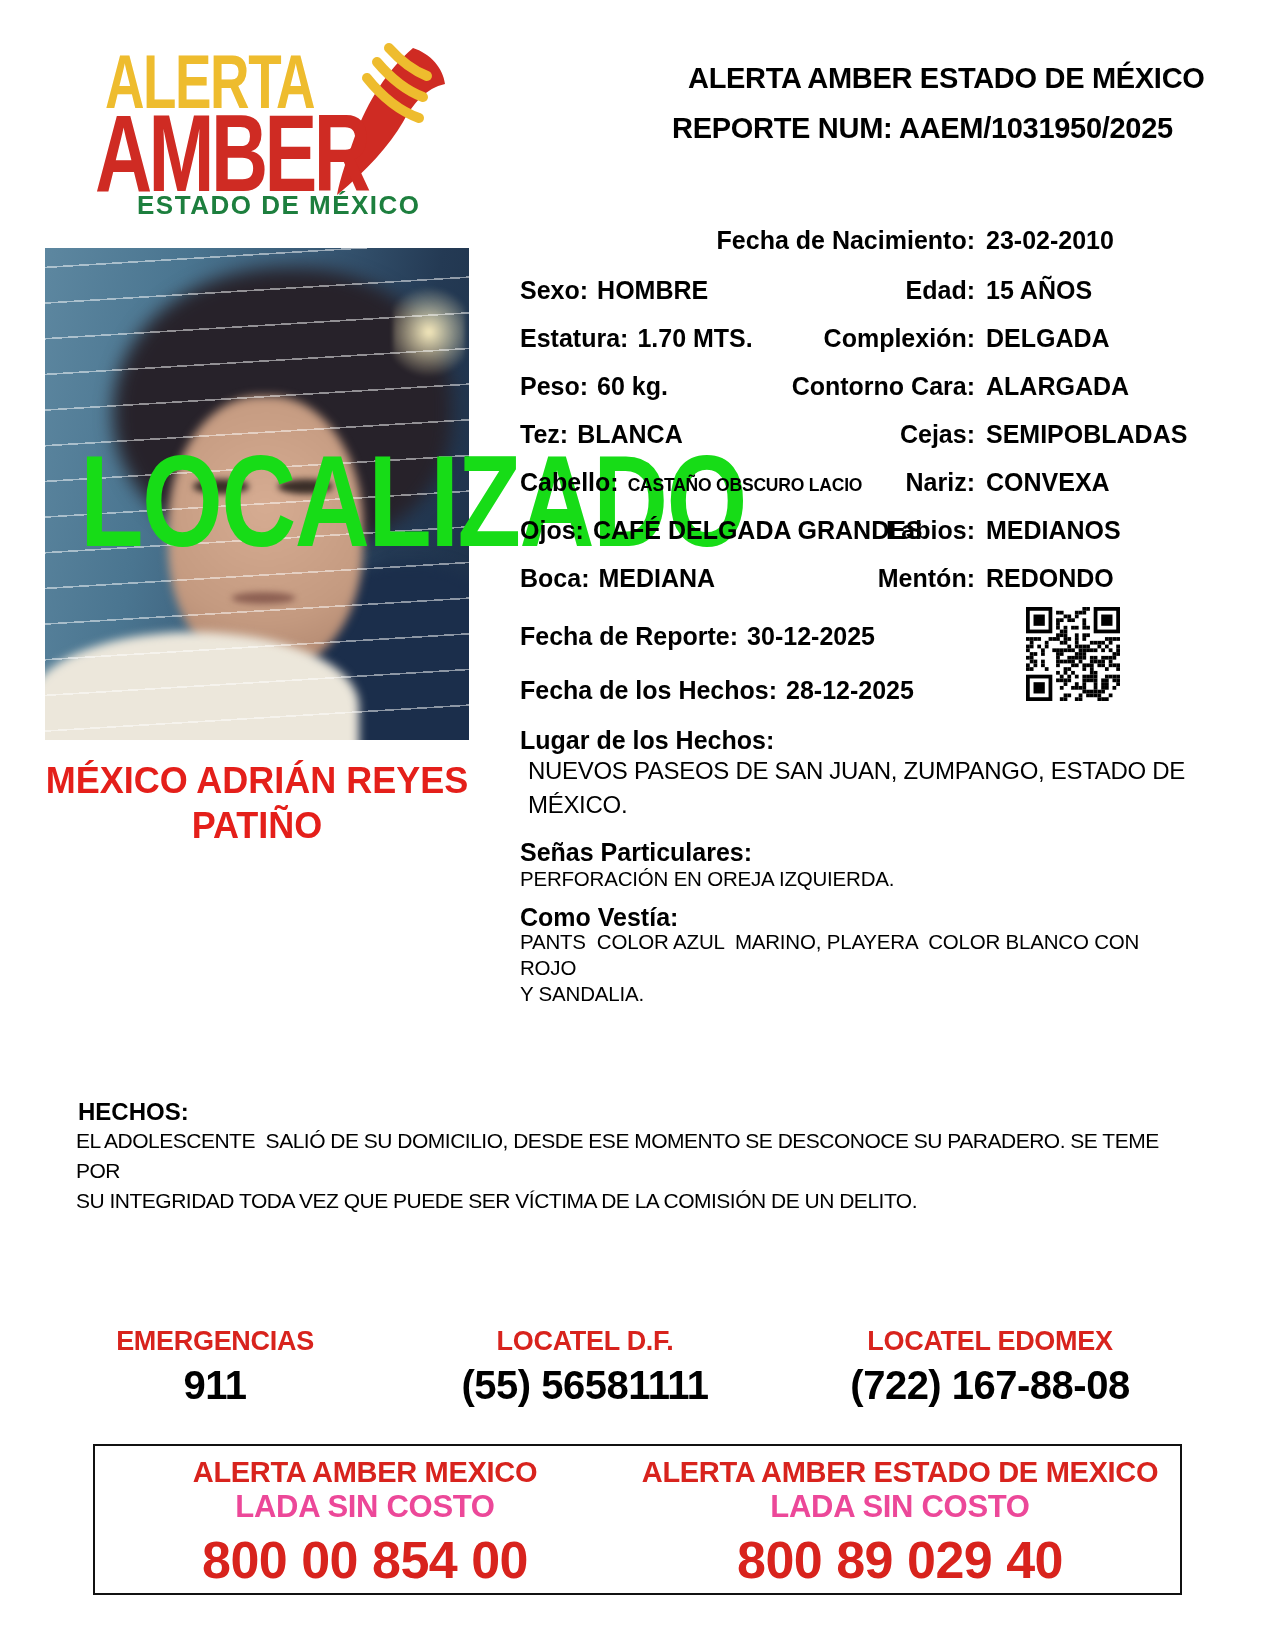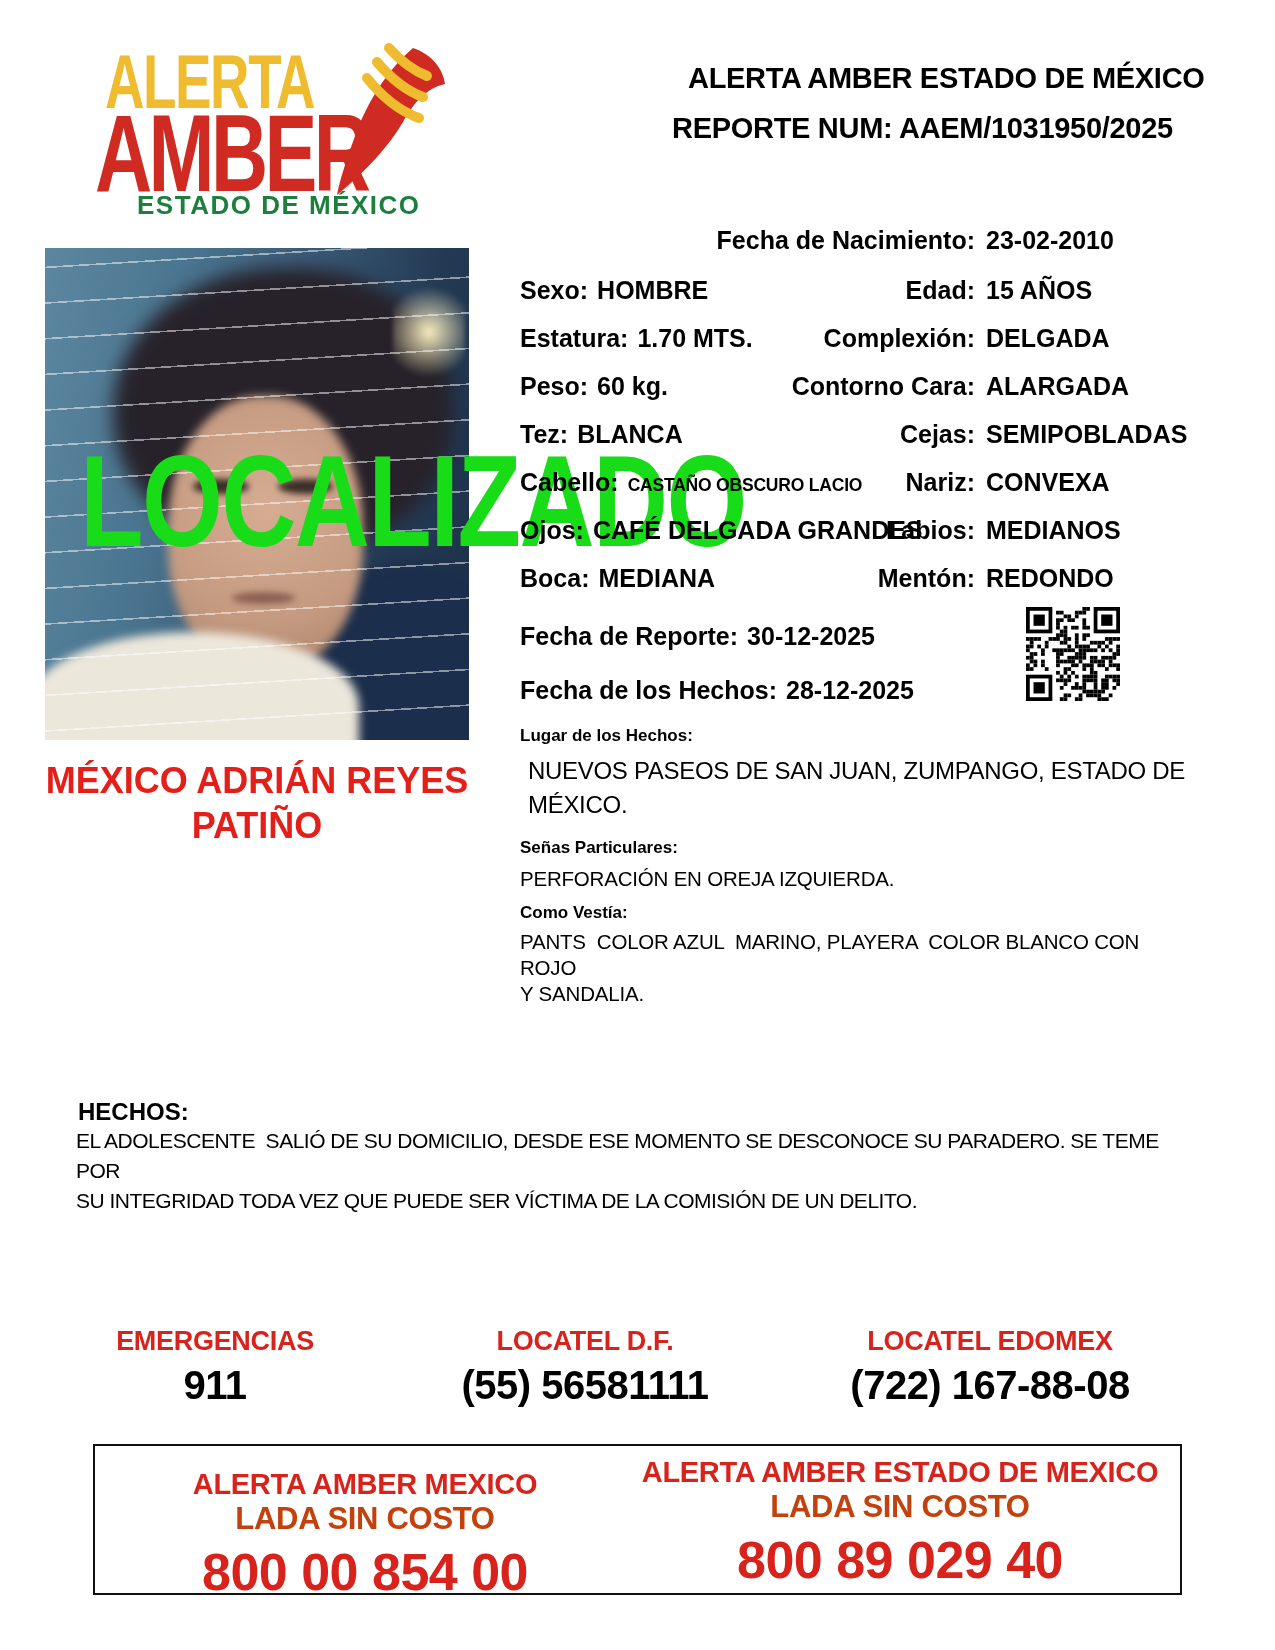--- a/index.html
+++ b/index.html
@@ -48,44 +48,44 @@
   
   .details{position:absolute;left:495px;top:0;width:700px;height:1000px;z-index:10;}
   .drow{position:absolute;left:0;width:700px;height:34px;font-size:25px;font-weight:bold;}
   .lseg{position:absolute;left:25px;white-space:nowrap;}
   .lseg .val{margin-left:9px;}
   .val-small{font-size:17.5px;letter-spacing:-.2px;}
   .rlabel{position:absolute;left:0;width:480px;text-align:right;white-space:nowrap;}
   .rvalue{position:absolute;left:491px;white-space:nowrap;}
   .addr{position:absolute;left:33px;top:754px;width:660px;font-size:24px;line-height:34px;font-weight:normal;
         white-space:pre-wrap;letter-spacing:-.3px;}
-  .sec-label{position:absolute;left:25px;font-size:17px;font-weight:bold;white-space:nowrap;}
+  .sec-label{position:absolute;left:25px;font-size:25px;font-weight:bold;white-space:nowrap;}
   .sec-body{position:absolute;left:25px;font-size:20.5px;line-height:26px;font-weight:normal;
             white-space:pre-wrap;letter-spacing:-.2px;width:660px;}
 
   .qr{position:absolute;left:1026px;top:607px;width:94px;height:94px;z-index:10;}
   .qr rect{fill:#000;}
 
   
   .hechos-label{position:absolute;left:78px;top:1098px;font-size:24px;font-weight:bold;}
   .hechos-body{position:absolute;left:76px;top:1126px;width:1090px;font-size:21px;line-height:30px;
                letter-spacing:-.5px;white-space:pre-wrap;}
 
   
   .contact{position:absolute;top:1326px;text-align:center;}
   .c1{left:60px;width:310px;} .c2{left:400px;width:370px;} .c3{left:790px;width:400px;}
   .c-label{font-size:27px;font-weight:bold;color:var(--red);letter-spacing:-.3px;}
   .c-number{font-size:40px;font-weight:bold;margin-top:6px;letter-spacing:-.5px;}
 
   
   .fbox{position:absolute;left:93px;top:1444px;width:1085px;height:147px;border:2px solid #111;}
   .fcol{position:absolute;top:10px;text-align:center;}
-  .fcol-left{left:20px;width:500px;margin-top:12px;} .fcol-right{left:540px;width:530px;}
+  .fcol-left{left:20px;width:500px;} .fcol-right{left:540px;width:530px;}
   .f-title{font-size:29px;font-weight:bold;color:var(--red);letter-spacing:-.3px;}
-  .f-sub{font-size:31px;font-weight:bold;color:#c2410c;margin-top:0px;letter-spacing:-.3px;}
+  .f-sub{font-size:31px;font-weight:bold;color:#ec4899;margin-top:0px;letter-spacing:-.3px;}
   .f-number{font-size:52px;font-weight:bold;color:var(--red);margin-top:5px;letter-spacing:-.5px;}
 </style>
 </head>
 <body>
 
 <div class="page">
 
   <div class="logo">
     <svg class="logo-swoosh" viewBox="0 0 120 160">
       <path class="horn" d="M10,155 C40,130 62,106 76,82 C86,64 99,48 118,44 C116,28 104,14 86,8 C62,28 40,62 28,96 C21,116 13,138 10,155 Z"></path>

